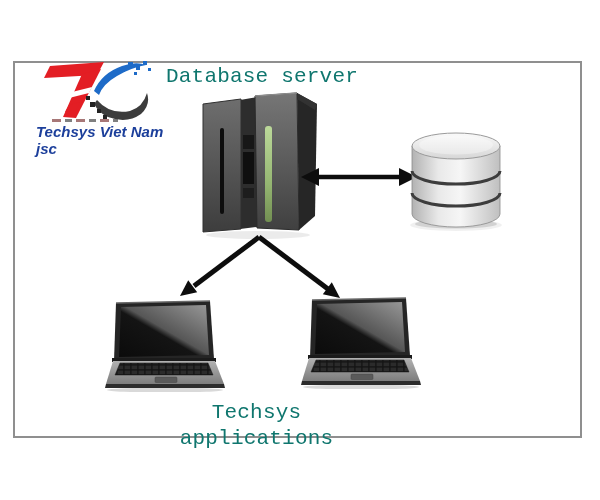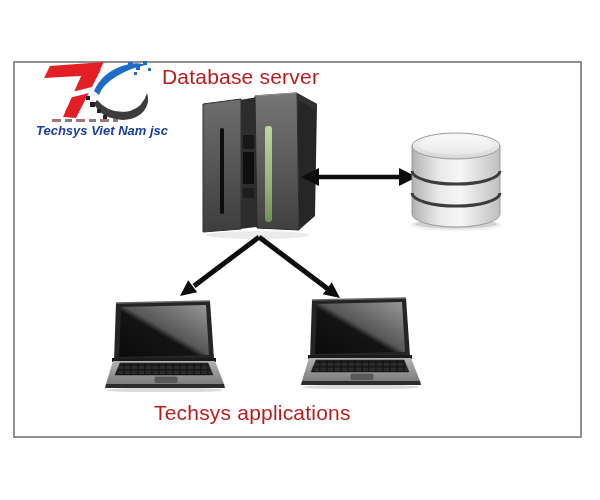--- a/index.html
+++ b/index.html
@@ -6,29 +6,29 @@
   #canvas{
     position:relative;width:600px;height:500px;background:#ffffff;
     font-family:"Liberation Sans",sans-serif;overflow:hidden;
   }
   .frame{
     position:absolute;left:13px;top:61px;width:569px;height:377px;
     border:2px solid #8f8f8f;box-sizing:border-box;background:#ffffff;
   }
   .abs{position:absolute;}
   .lbl{
-    position:absolute;color:#b91c1c;text-align:left;
-    font-family:Liberation Sans, sans-serif;letter-spacing:.2px;
+    position:absolute;color:#0f766e;text-align:center;
+    font-family:Liberation Mono, monospace;letter-spacing:.2px;
   }
   .lbl-server{left:162px;top:64px;width:200px;font-size:21px;line-height:26px;}
   .lbl-db{left:406px;top:106px;width:100px;font-size:19px;line-height:22px;}
   .lbl-clients{left:154px;top:400px;width:205px;font-size:21px;line-height:26px;}
   .logo-company{
-    position:absolute;left:36px;top:123px;width:132px;text-align:center;
-    font-size:13px;font-style:italic;font-weight:700;color:#1c3f9b;
+    position:absolute;left:36px;top:123px;width:132px;text-align:left;
+    font-size:15px;font-style:italic;font-weight:700;color:#1c3f9b;
   }
   .logo-fineprint{
     position:absolute;left:52px;top:119px;width:66px;height:3px;
     background:repeating-linear-gradient(90deg,#8a4a4a 0 9px,transparent 9px 13px,#555 13px 20px,transparent 20px 24px);
     opacity:.75;
   }
 </style>
 </head>
 <body>
 

